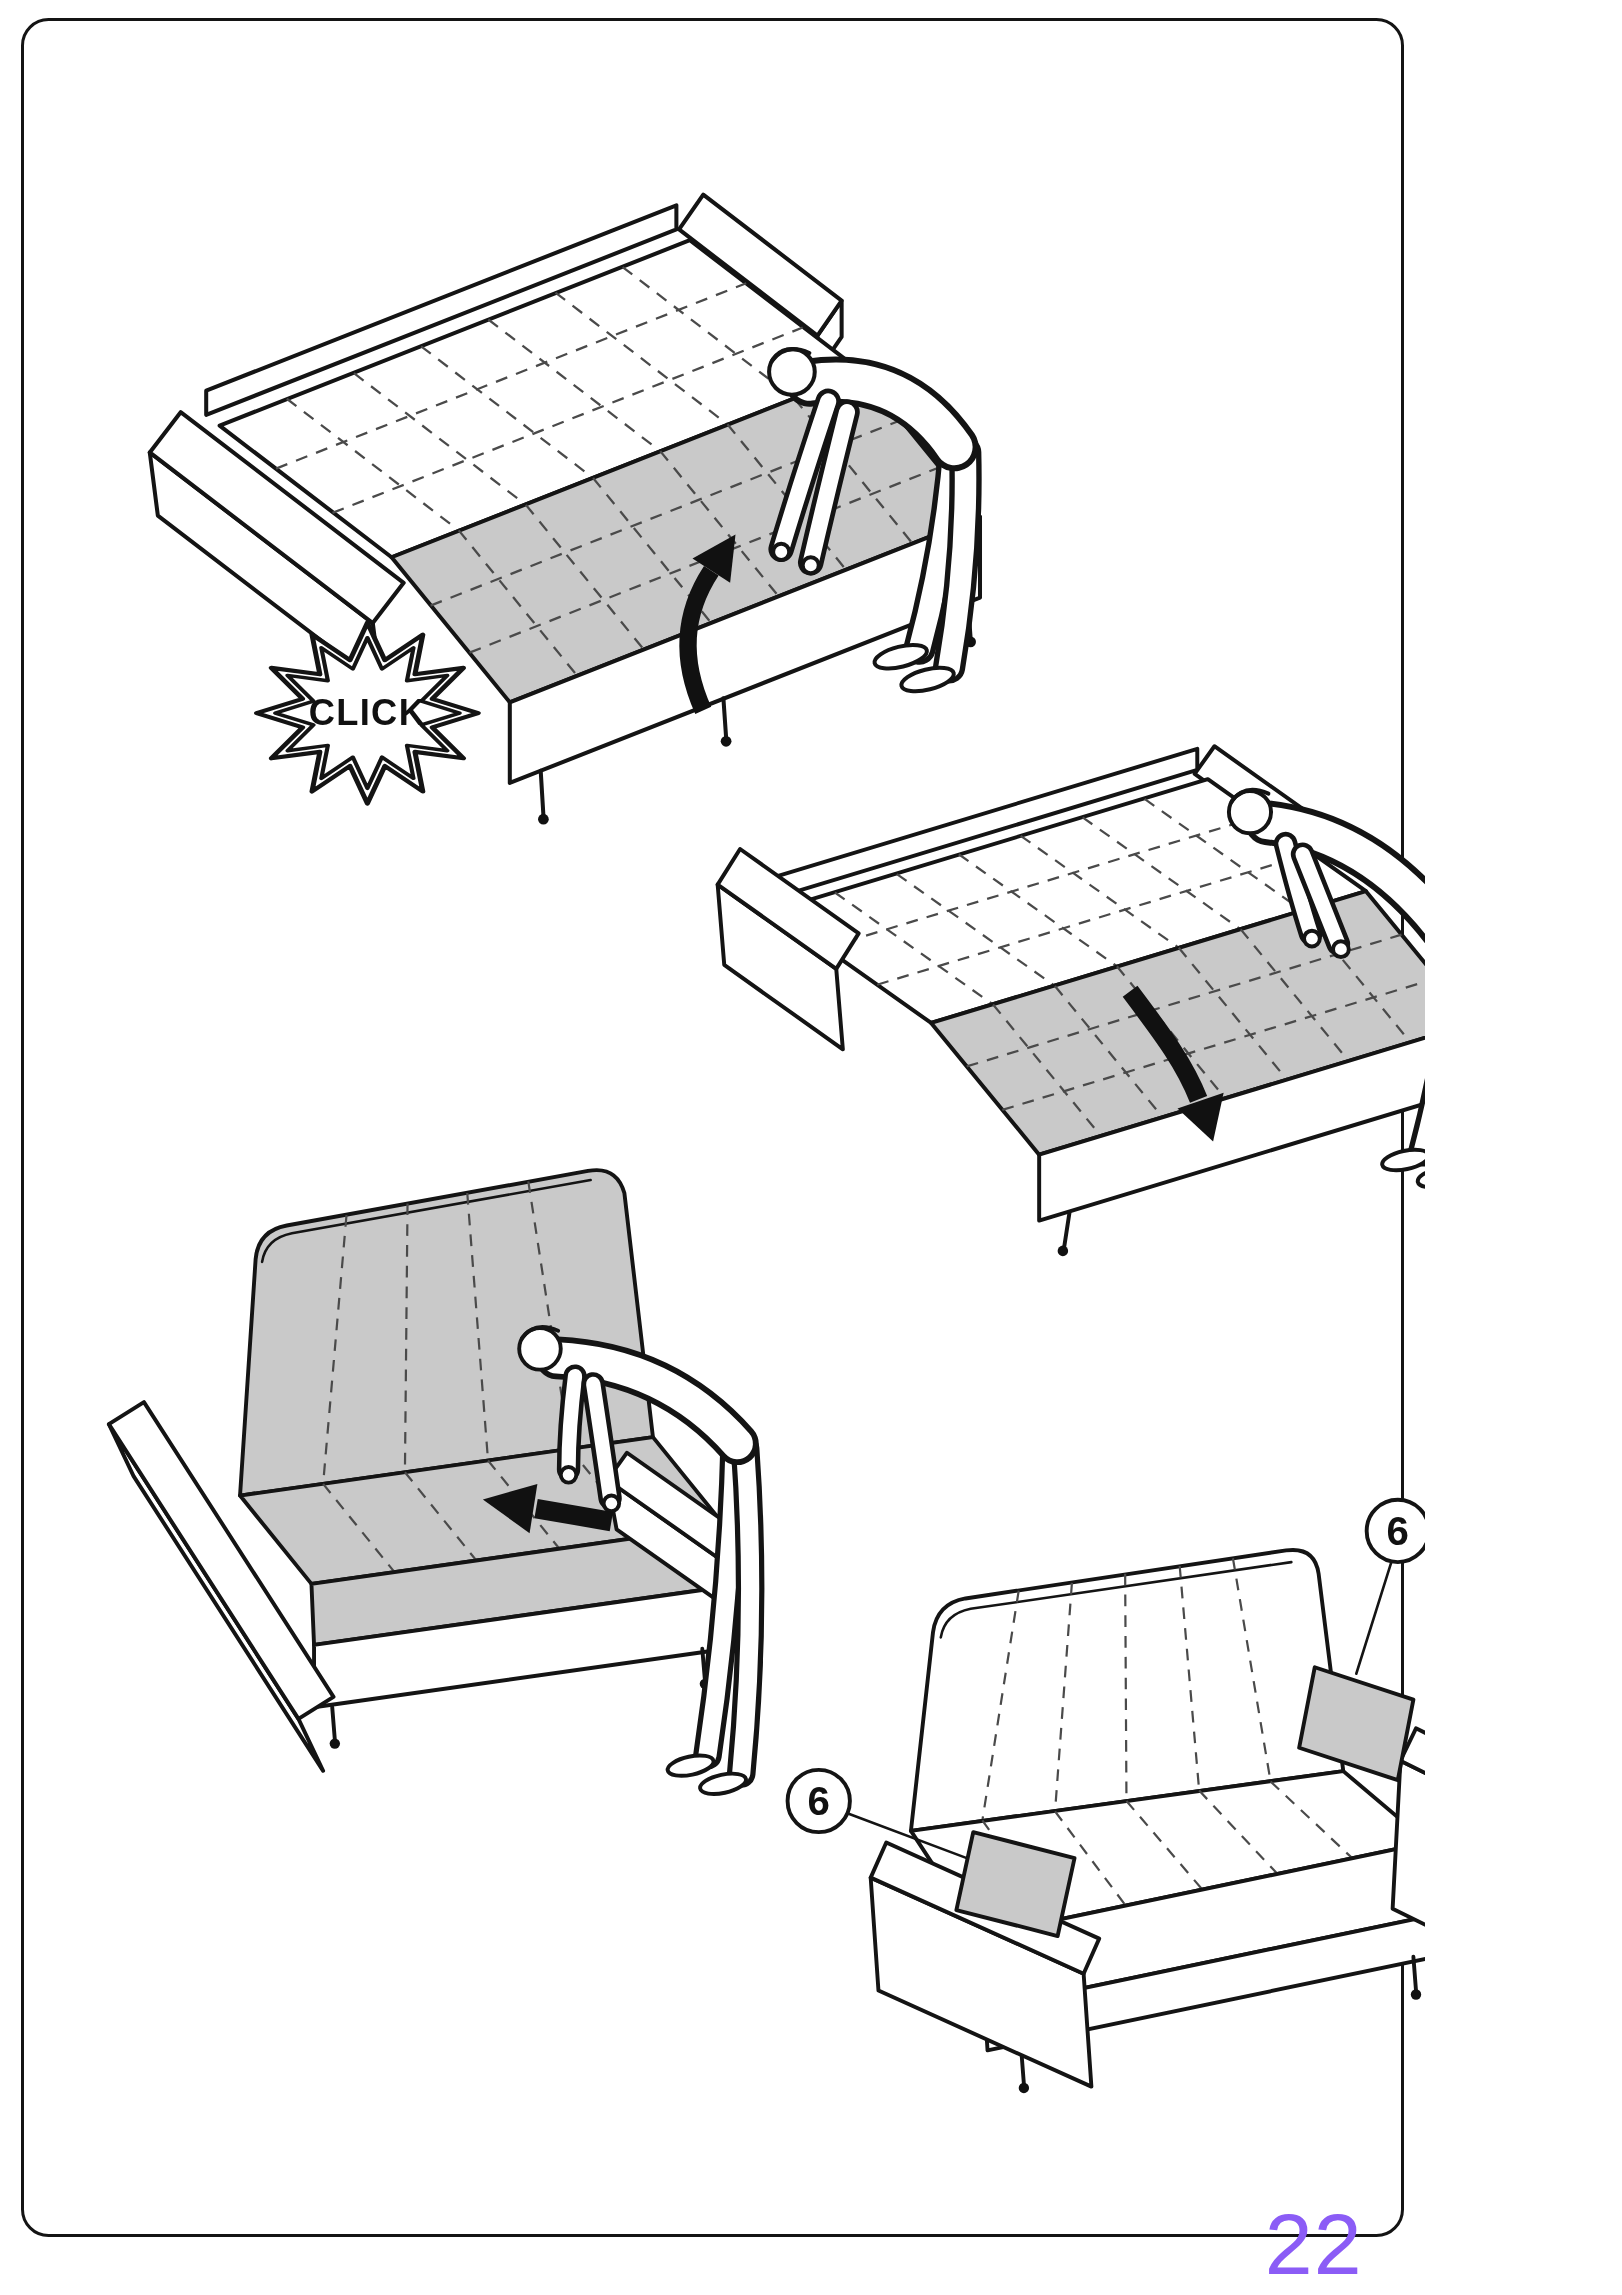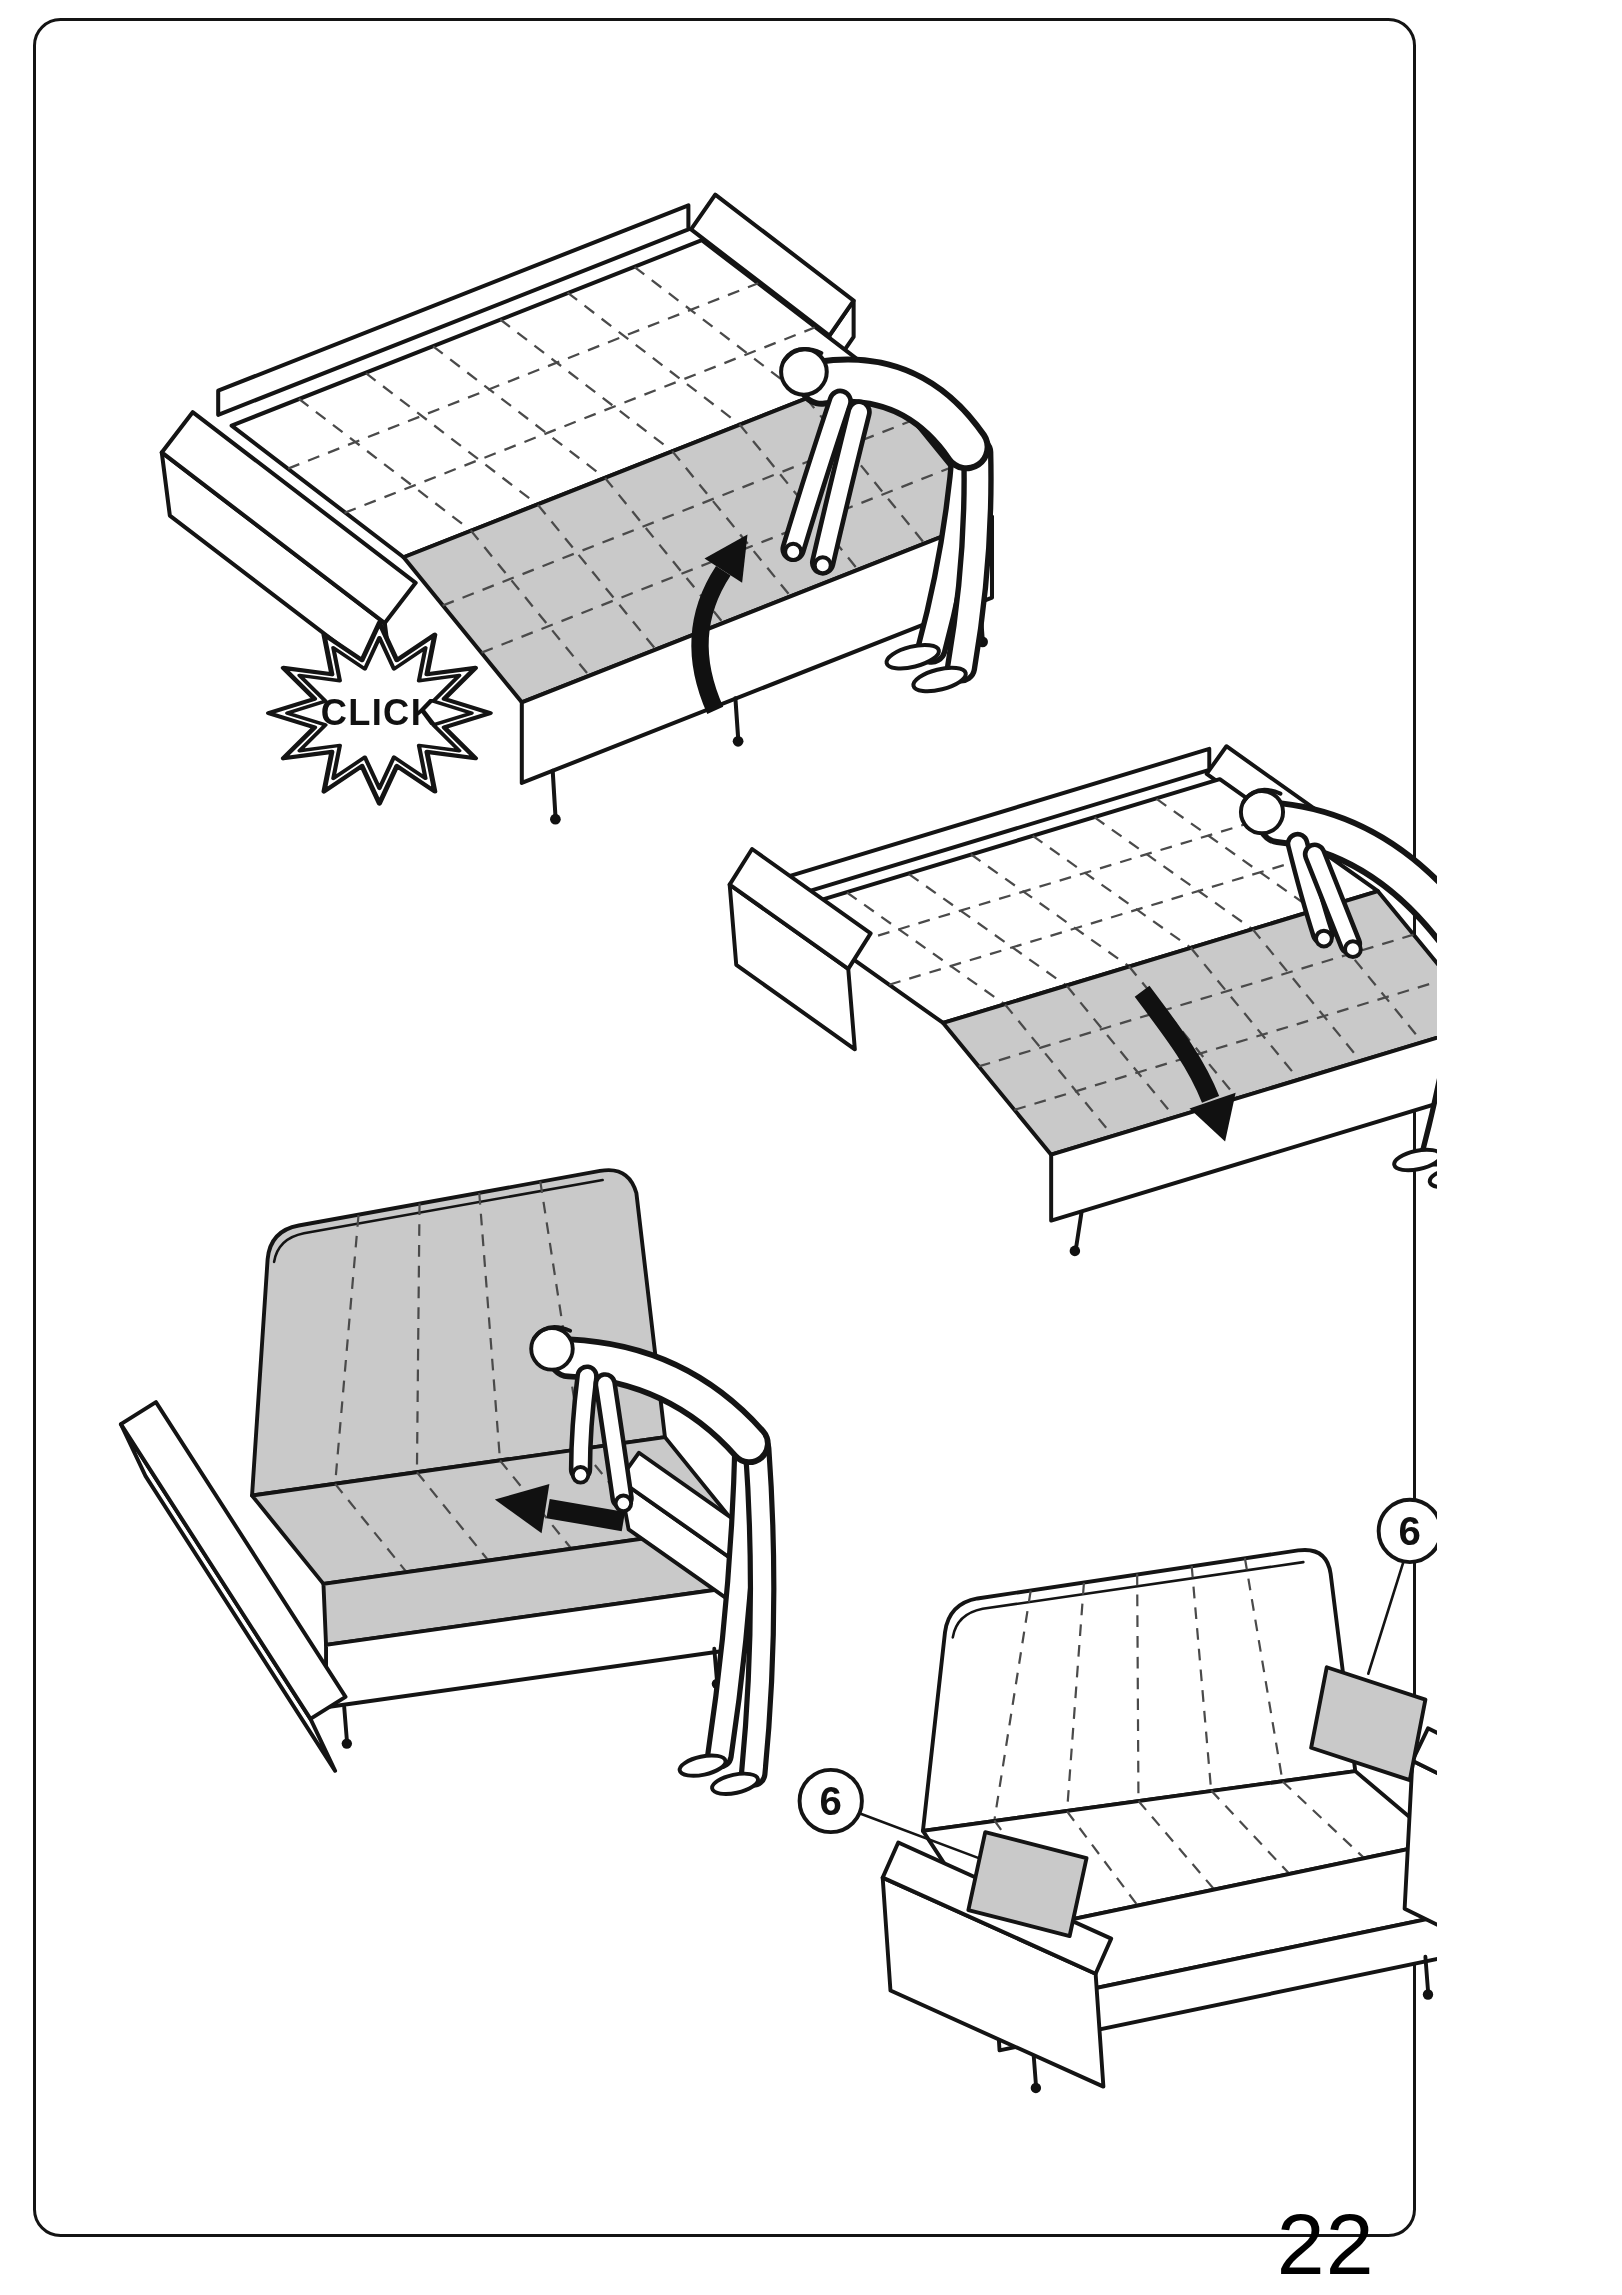--- a/index.html
+++ b/index.html
@@ -1,21 +1,21 @@
 <!DOCTYPE html>
 <html style="font-size:10.5px"><head>
 <meta charset="utf-8">
 <style>
   * { margin:0; padding:0; box-sizing:border-box; }
   html, body { width:1623px; height:2295px; background:#ffffff; font-family:"Liberation Sans", sans-serif; }
-  .page { position:relative; width:1425px; height:2295px; background:#ffffff; overflow:hidden;margin-left:12px; }
+  .page { position:relative; width:1425px; height:2295px; background:#ffffff; overflow:hidden; }
   .border-frame { position:absolute; left:21px; top:18.3px; right:21px; bottom:58px;
                   border:3.9px solid #141414; border-radius:27.5px; }
   .step-svg { position:absolute; }
-  .page-number { position:absolute; right:62px; bottom:1.3px; font-size:86px; color:#000000;
+  .page-number { position:absolute; right:62px; bottom:1.3px; font-size:86px; color:#8b5cf6;
                  font-family:"Liberation Sans", sans-serif; letter-spacing:1.3px; }
   
   .ln  { fill:none; stroke:#141414; stroke-width:3; stroke-linejoin:round; stroke-linecap:round; }
   .ln2 { fill:none; stroke:#141414; stroke-width:2; stroke-linejoin:round; stroke-linecap:round; }
   .wh  { fill:#ffffff; stroke:#141414; stroke-width:3; stroke-linejoin:round; }
   .gy  { fill:#c9c9c9; stroke:#141414; stroke-width:3; stroke-linejoin:round; }
   .dsh { fill:none; stroke:#4a4a4a; stroke-width:1.7; stroke-dasharray:9 7; }
   .blk { fill:#111111; stroke:none; }
   .band-o { fill:none; stroke:#141414; stroke-linecap:round; }
   .band-i { fill:none; stroke:#ffffff; stroke-linecap:round; }

